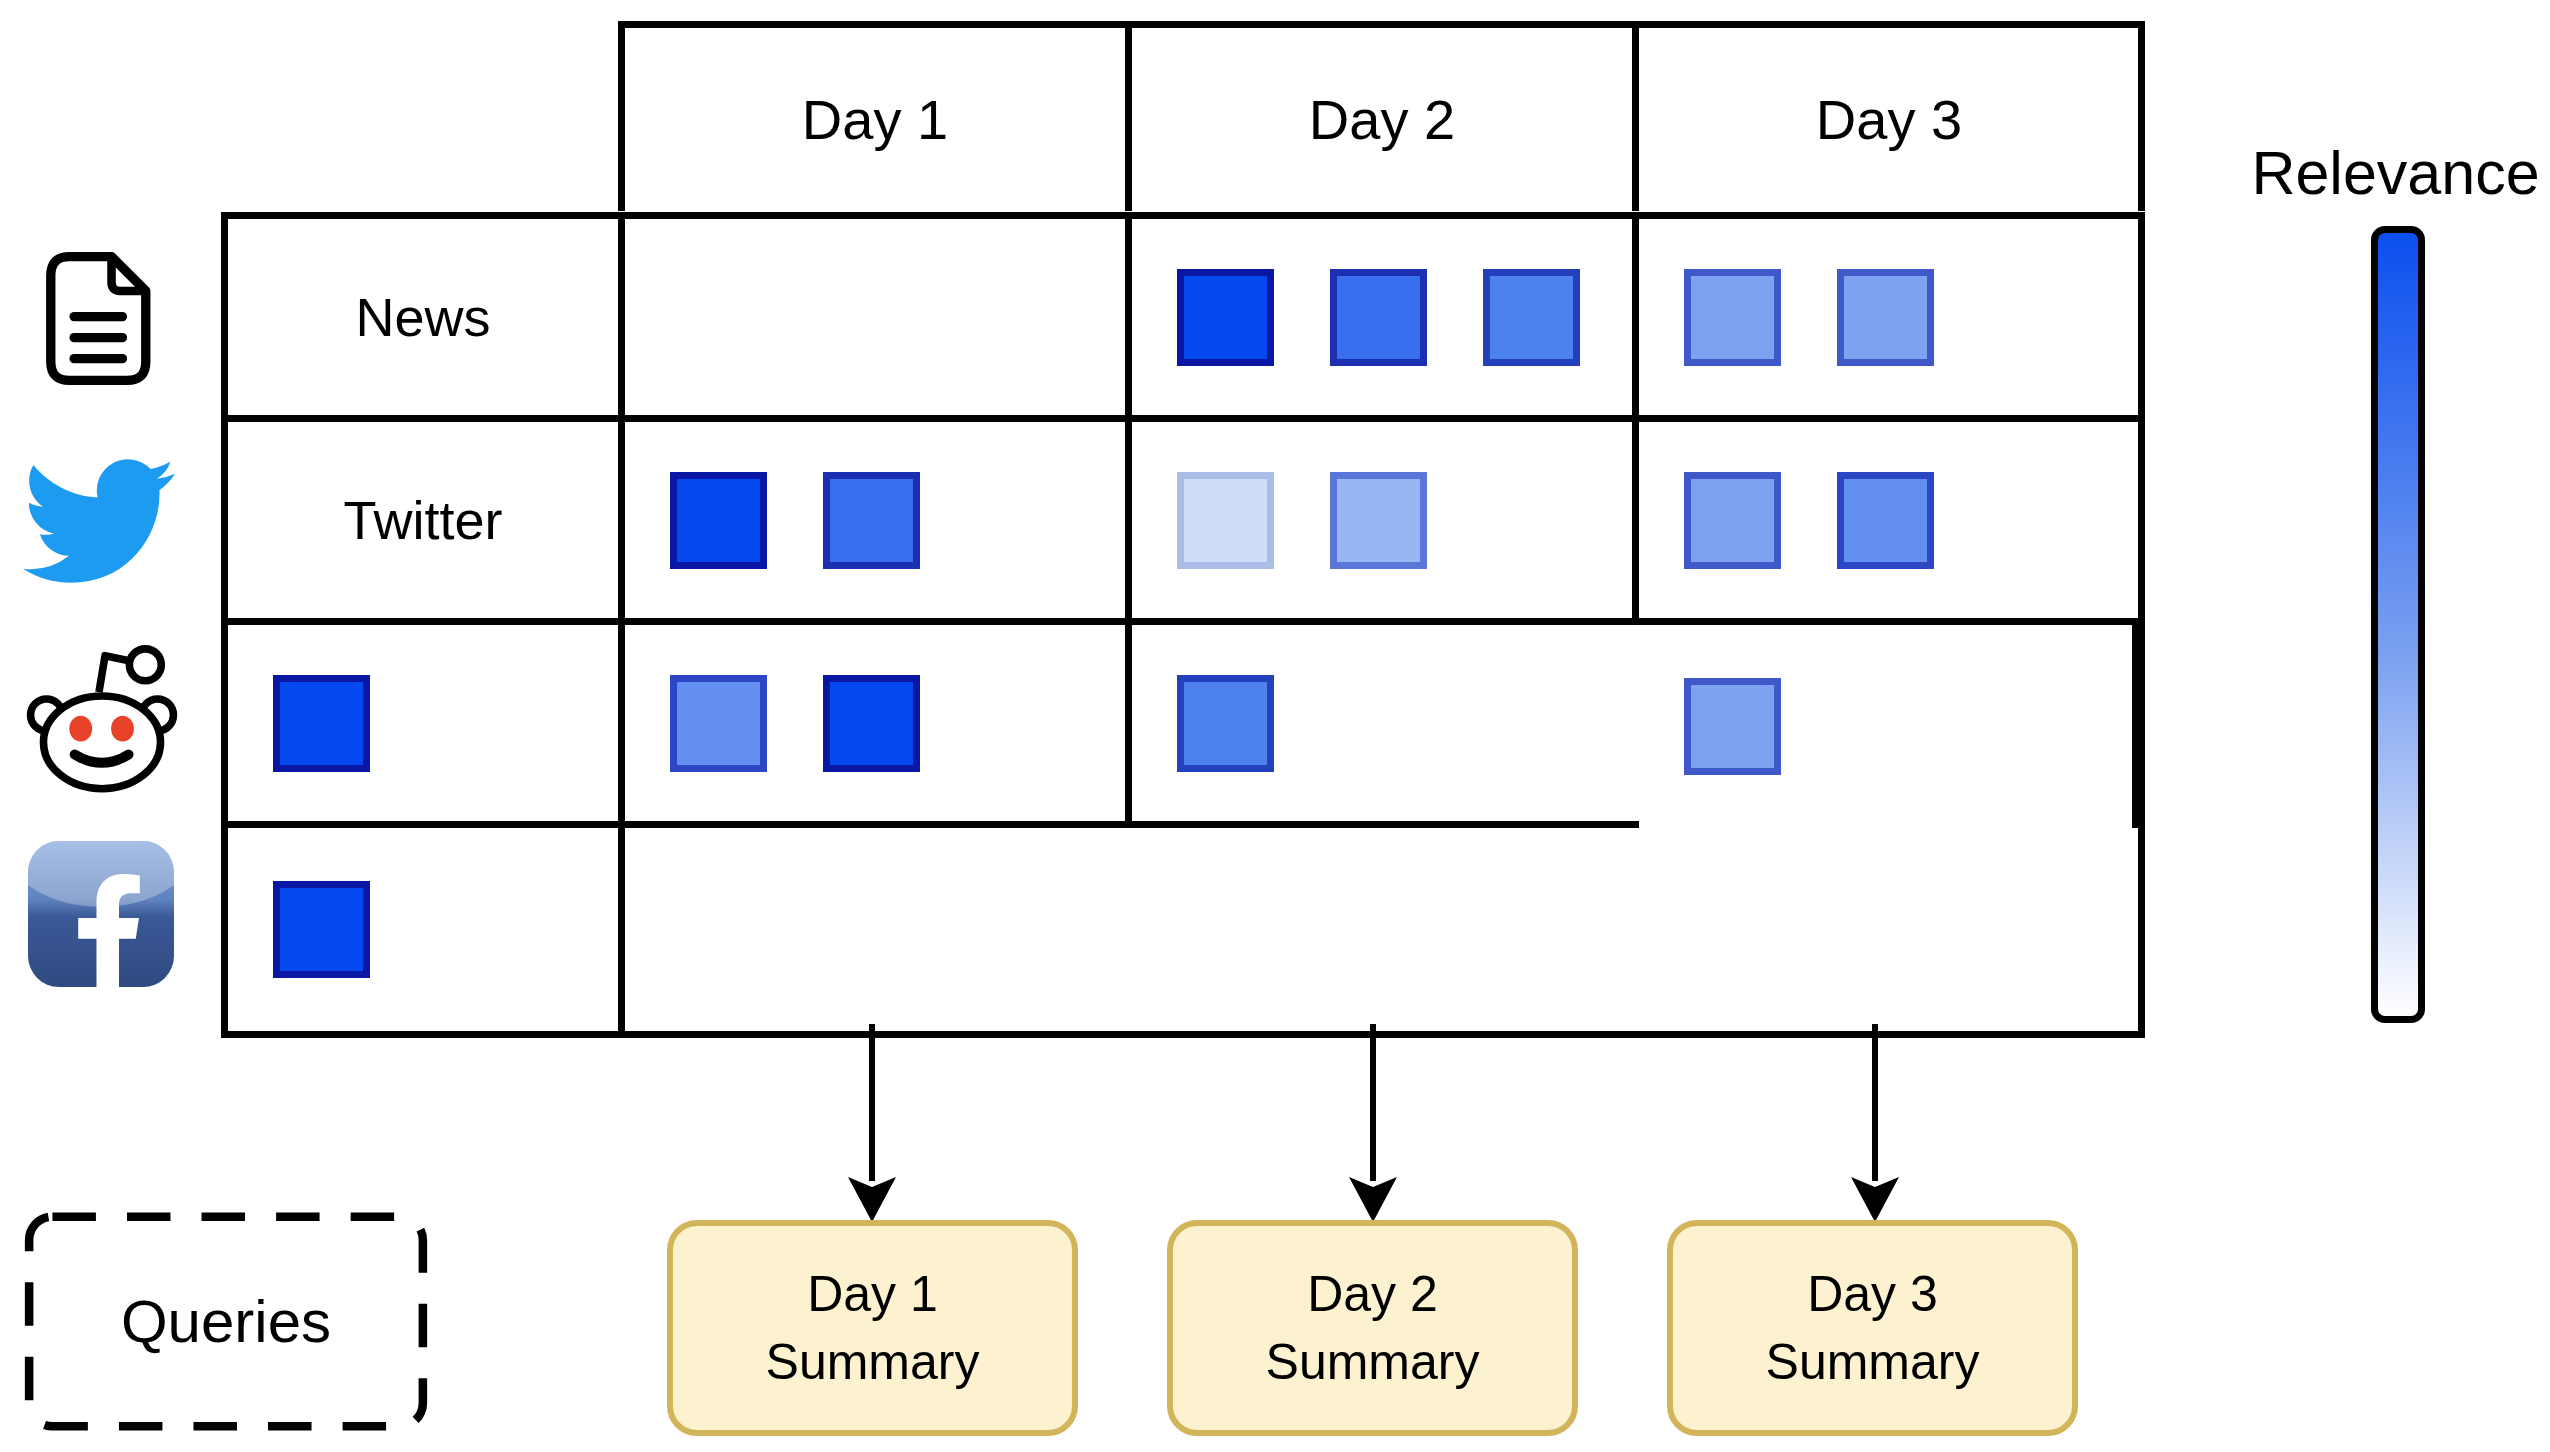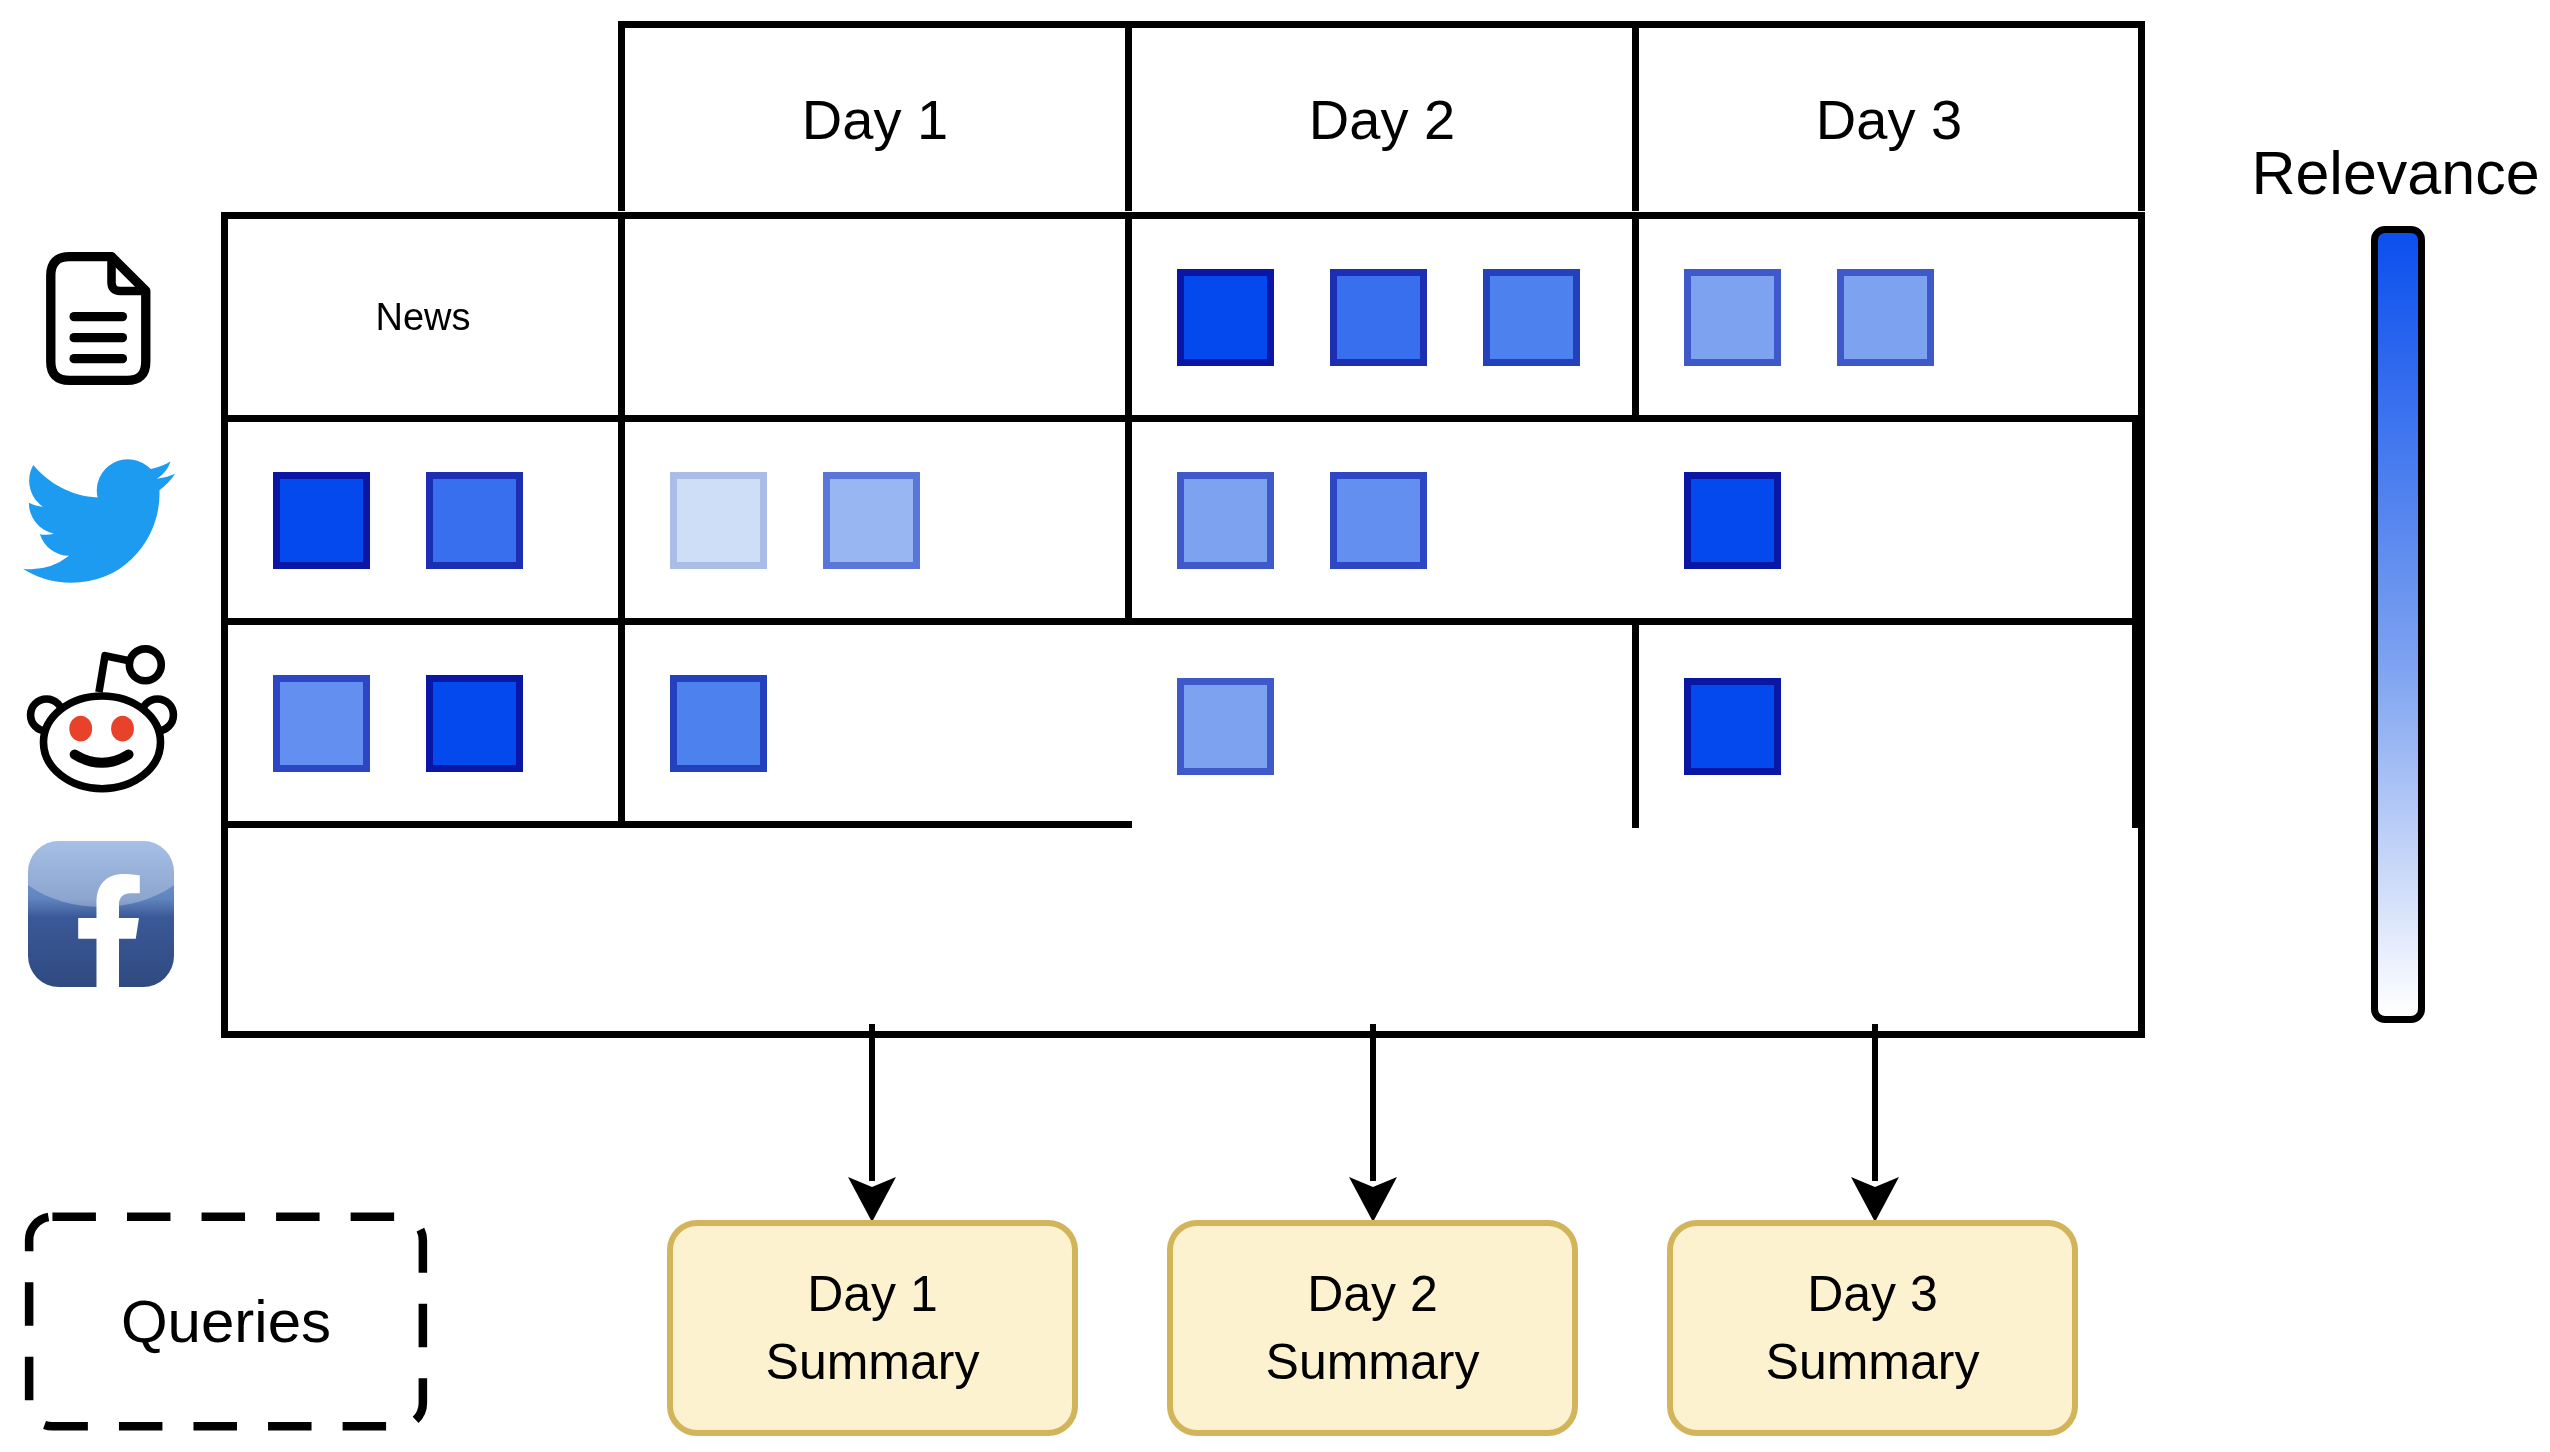--- a/index.html
+++ b/index.html
@@ -16,21 +16,21 @@
   .hcell.vline{border-right:7.8px solid #000;}
 
   
   .grid{left:221px;top:212px;width:1910px;height:812px;
     border:7.8px solid #000;display:grid;box-sizing:content-box;
     grid-template-columns:397px 507px 507px 500px;
     grid-template-rows:203px 203px 203px 203px;}
   .cell{box-sizing:border-box;display:flex;align-items:center;}
   .cell.vline{border-right:7.8px solid #000;}
   .cell.hline{border-bottom:7.8px solid #000;}
-  .label-cell{justify-content:center;font-size:38px;}
+  .label-cell{justify-content:center;font-size:54px;}
   .data-cell{padding-left:45px;gap:56px;}
   .sq{width:97px;height:97px;border:7px solid;box-sizing:border-box;flex:0 0 auto;}
 
   
   .icon-box{display:flex;align-items:center;justify-content:center;}
 
   .fb-tile{left:28px;top:841px;width:146px;height:146px;border-radius:31px;
     background:linear-gradient(to bottom,#84a7dc 0%,#5f83bd 40%,#3b5998 52%,#2f4a80 100%);
     overflow:hidden;}
   .fb-gloss{position:absolute;left:-20%;top:-55%;width:140%;height:100%;
@@ -71,20 +71,21 @@
   <div class="cell data-cell vline hline" data-cell="0,1">
       <span class="sq" style="background: rgb(3, 73, 238); border-color: rgb(10, 23, 165);"></span>
       <span class="sq" style="background: rgb(56, 111, 238); border-color: rgb(28, 47, 179);"></span>
       <span class="sq" style="background: rgb(77, 130, 238); border-color: rgb(35, 64, 189);"></span>
     </div>
   <div class="cell data-cell hline" data-cell="0,2">
       <span class="sq" style="background: rgb(125, 162, 240); border-color: rgb(63, 88, 202);"></span>
       <span class="sq" style="background: rgb(125, 162, 240); border-color: rgb(63, 88, 202);"></span>
     </div>
 
+  <div class="cell label-cell vline hline">Twitter</div>
   <div class="cell data-cell vline hline" data-cell="1,0">
       <span class="sq" style="background: rgb(3, 73, 238); border-color: rgb(10, 23, 165);"></span>
       <span class="sq" style="background: rgb(56, 111, 238); border-color: rgb(28, 47, 179);"></span>
     </div>
   <div class="cell data-cell vline hline" data-cell="1,1">
       <span class="sq" style="background: rgb(206, 222, 247); border-color: rgb(169, 189, 231);"></span>
       <span class="sq" style="background: rgb(152, 182, 242); border-color: rgb(91, 118, 217);"></span>
     </div>
   <div class="cell data-cell hline" data-cell="1,2">
       <span class="sq" style="background: rgb(125, 162, 240); border-color: rgb(63, 88, 202);"></span>

